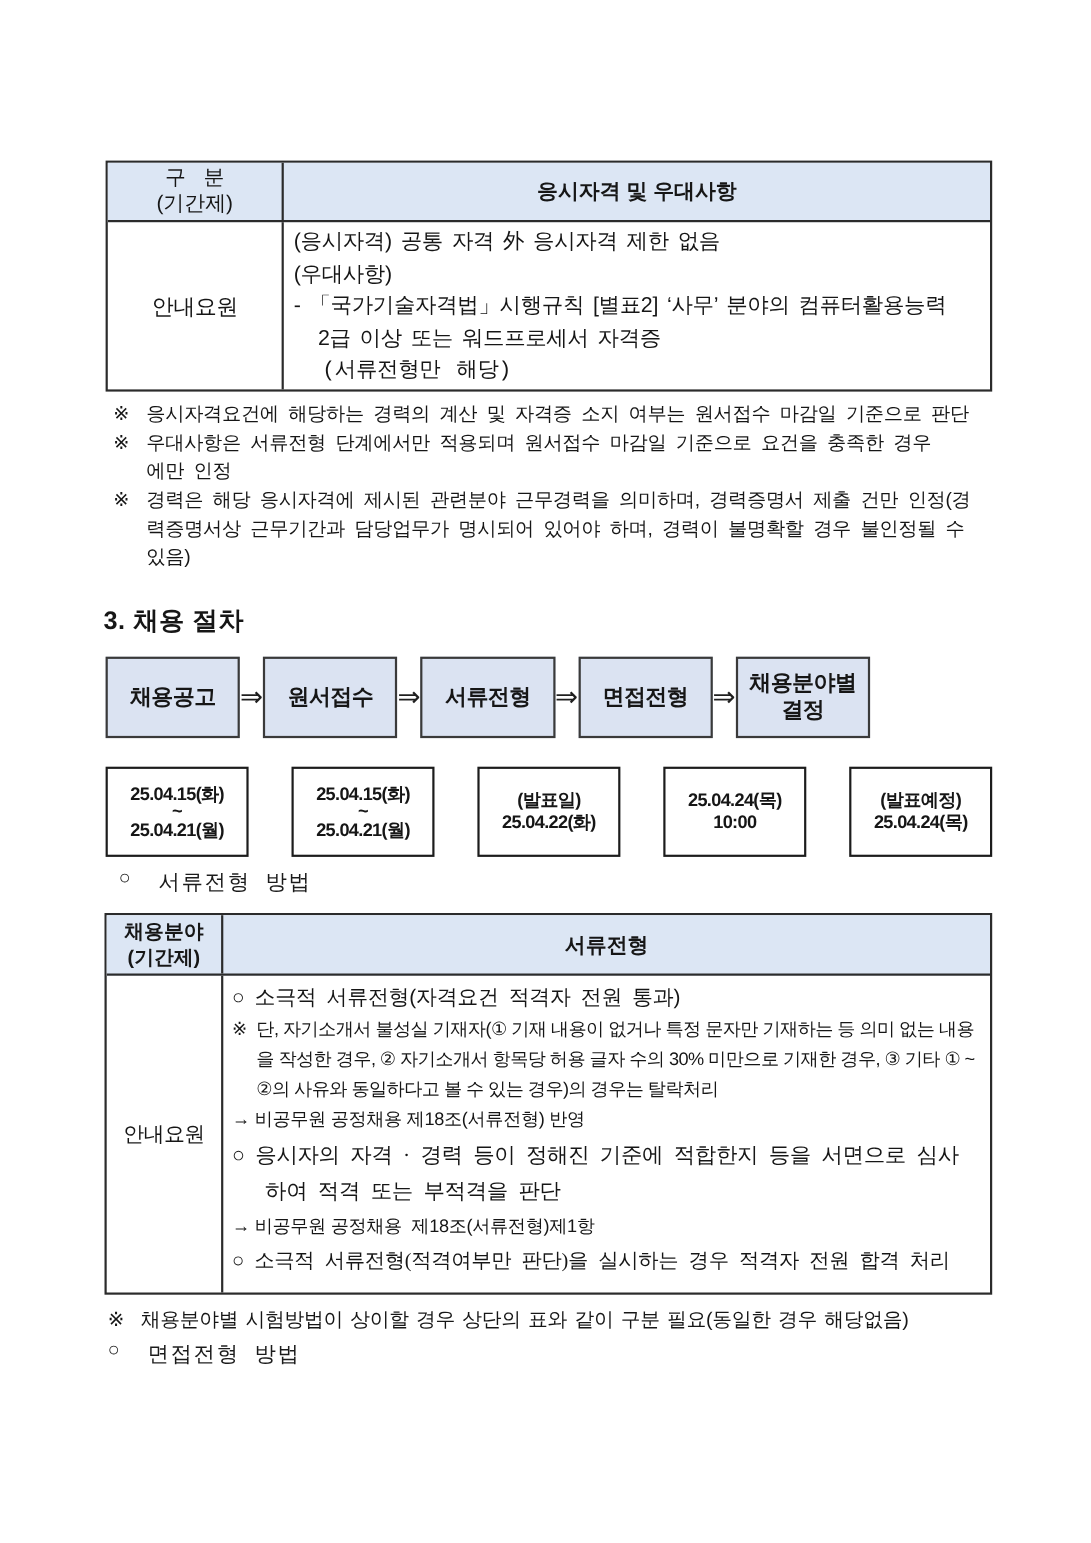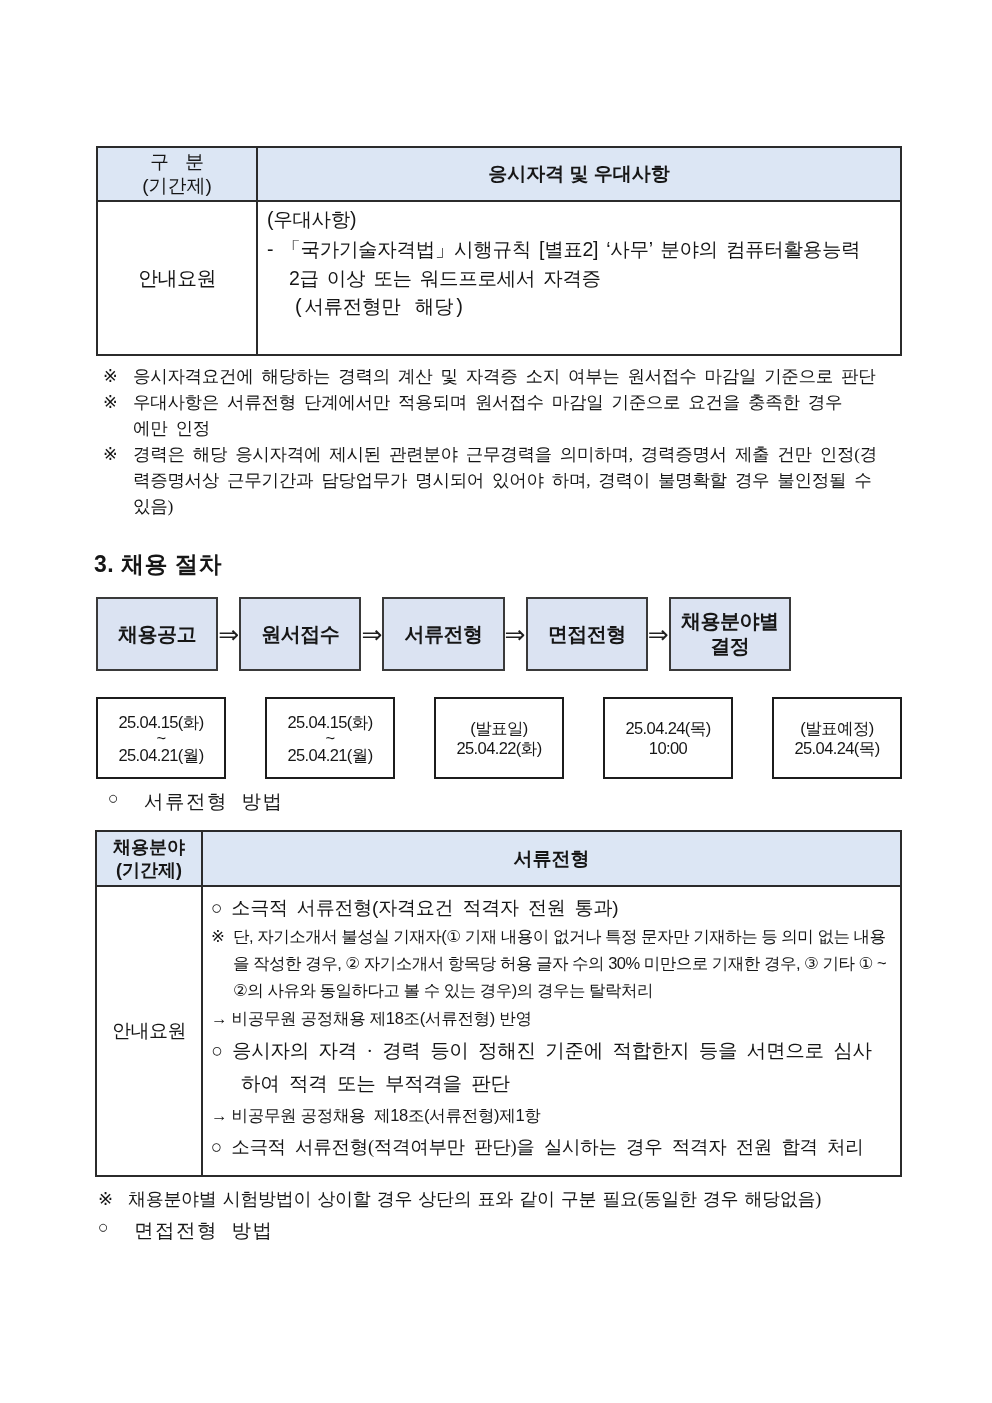--- a/index.html
+++ b/index.html
@@ -26,38 +26,38 @@
   #table1 .content .ln { font-size:19.5px; line-height:29.5px; font-weight:500; letter-spacing:-0.3px; white-space:nowrap; word-spacing:3px; }
   .ln.ind1 { padding-left:22px; }
   .ln.ind2 { padding-left:26px;font-family:Liberation Mono, monospace; }
   #table1 .cat-body { font-size:20px; font-weight:500; letter-spacing:-0.5px; }
 
   
   .notes { position:absolute; }
   #notes1 { left:103px; top:363px; width:801px; }
   .note { display:flex; font-size:17.5px; line-height:26px; font-weight:500; letter-spacing:-0.3px; }
   .note .mk { flex:0 0 30px; }
-  .note .tx { flex:1; word-spacing:4px;font-family:Liberation Serif, serif; }
+  .note .tx { flex:1; word-spacing:4px; }
   #notes1 .n2 .tx { max-width:722px; }
   #notes1 .n3 .tx { max-width:760px; }
 
   
   #sec3-title { position:absolute; left:94px; top:549px; font-size:23px; font-weight:800; letter-spacing:0.5px; }
 
   
   #process { position:absolute; left:96px; top:597px; width:695px; display:flex; }
   .pbox { width:130px; height:74px; box-sizing:border-box; border:2px solid #3a3a3a;
           background:var(--box-bg,#dbe3f2); display:flex; align-items:center; justify-content:center;
           text-align:center; font-weight:700; font-size:20px; line-height:25px; letter-spacing:-0.5px; padding:0 6px; }
   .acell { flex:1; display:flex; align-items:center; justify-content:center; font-size:25px; color:#1f1f1f; }
 
   #dates { position:absolute; left:96px; top:697px; width:806px; display:flex; }
   .dbox { width:130px; height:82px; box-sizing:border-box; border:2px solid #1c1c1c; background:#fff;
           display:flex; flex-direction:column; align-items:center; justify-content:center; text-align:right;
-          font-weight:400; font-size:16.5px; line-height:20px; letter-spacing:-0.6px; }
+          font-weight:700; font-size:16.5px; line-height:20px; letter-spacing:-0.6px; }
   .dbox .tilde { line-height:13px; }
   .dspacer { flex:1; }
 
   
   #doc-method { position:absolute; left:108px; top:788px; display:flex;
                 font-family:"Liberation Serif","DejaVu Serif",serif; font-size:19.5px; color:#1b1b1b; }
   #doc-method .mk { width:36px; font-size:18px; }
   #doc-method .tx { word-spacing:7px; letter-spacing:1.5px; }
 
   
@@ -97,20 +97,21 @@
     <div class="row hdr">
       <div class="cat">
         <div class="pre">구   분</div>
         <div>(기간제)</div>
       </div>
       <div class="hd2">응시자격 및 우대사항</div>
     </div>
     <div class="row body">
       <div class="cat cat-body">안내요원</div>
       <div class="content">
+        <div class="ln">(응시자격) 공통 자격 外 응시자격 제한 없음</div>
         <div class="ln">(우대사항)</div>
         <div class="ln">- 「국가기술자격법」시행규칙 [별표2] ‘사무’ 분야의 컴퓨터활용능력</div>
         <div class="ln ind1">2급 이상 또는 워드프로세서 자격증</div>
         <div class="ln ind2">(서류전형만 해당)</div>
       </div>
     </div>
   </div>
 
   <div class="notes" id="notes1">
     <div class="note n1">

